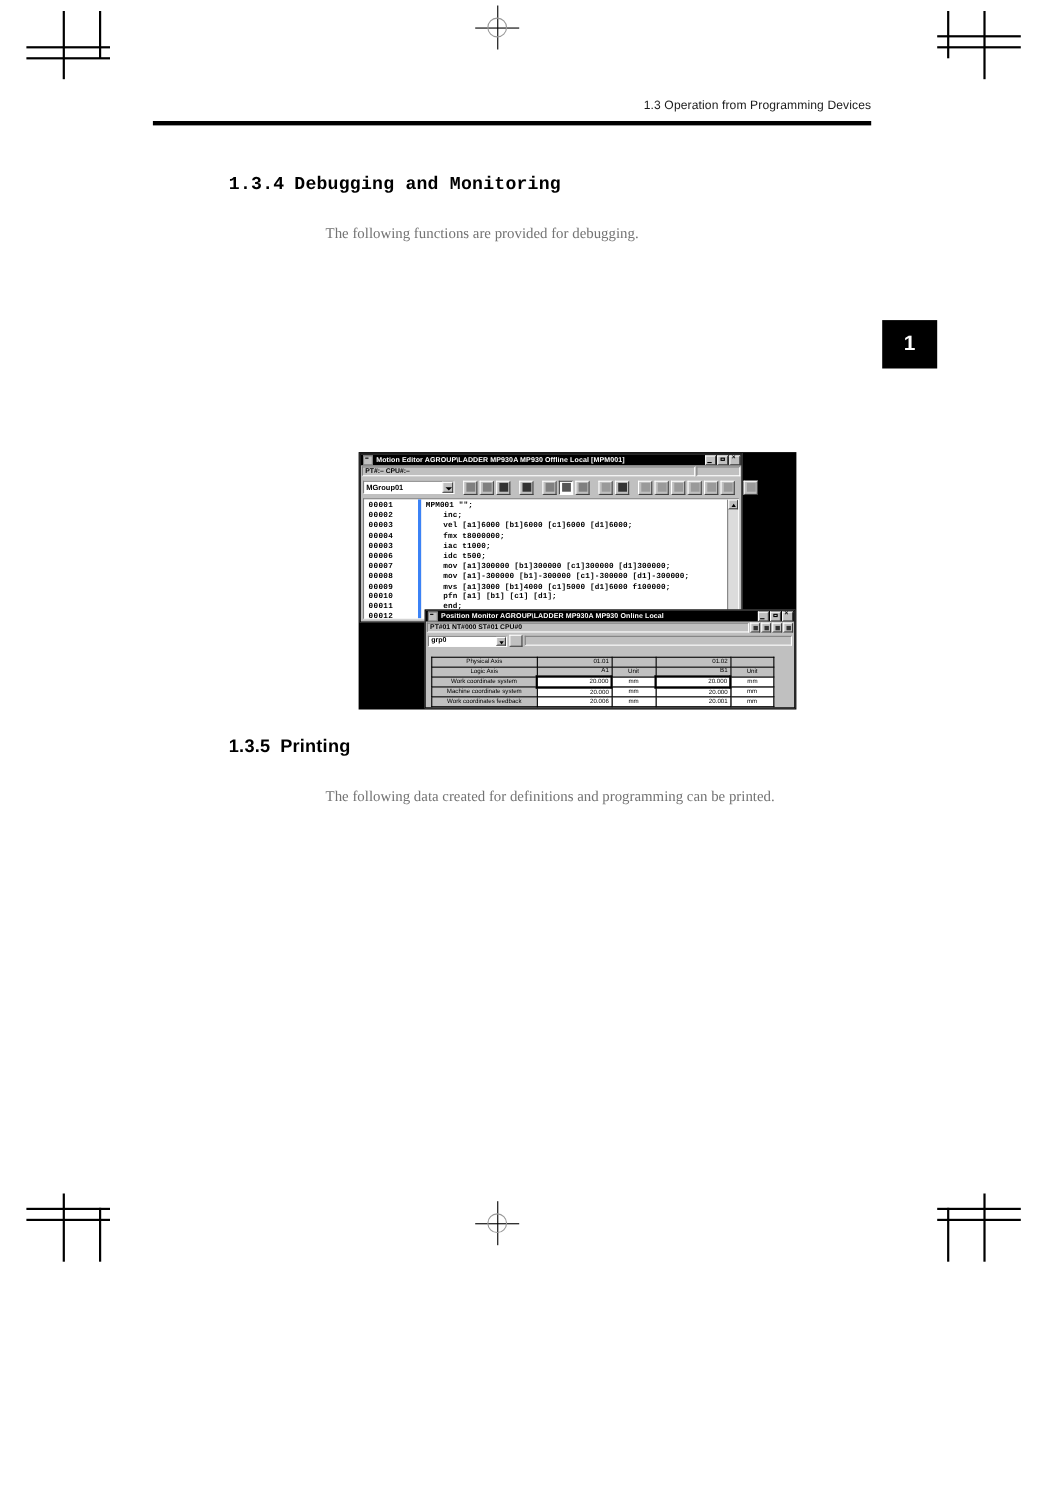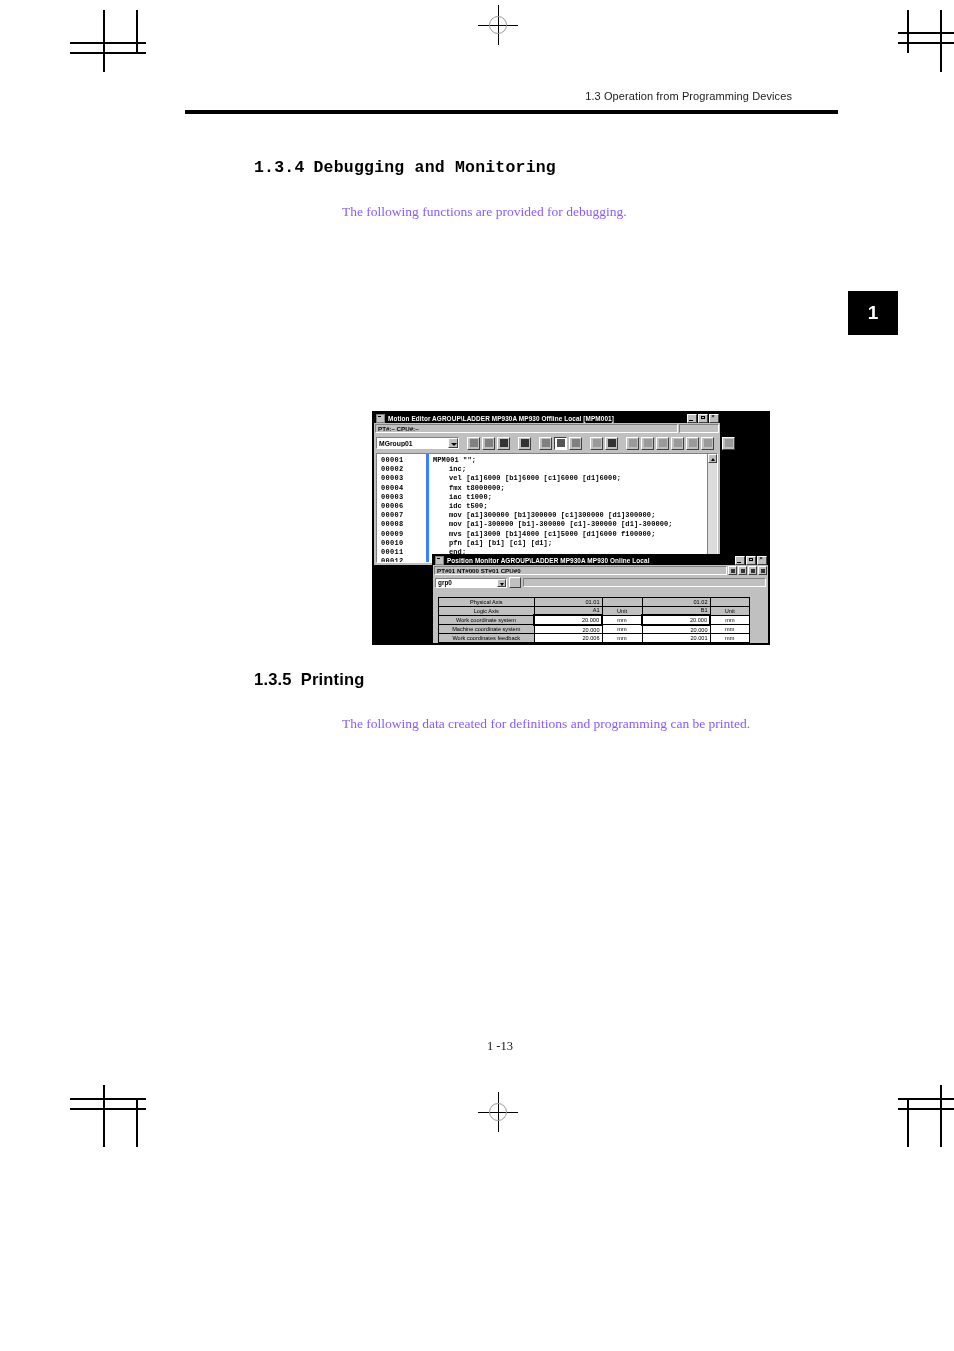--- a/index.html
+++ b/index.html
@@ -4,21 +4,21 @@
 <style>
   html,body{margin:0;padding:0;}
   body{
     width:954px;height:1351px;
     background:#ffffff;
     font-family:"Liberation Serif", serif;
     position:relative;
     overflow:hidden;
     -webkit-font-smoothing:antialiased;
   }
-  .page{position:absolute;inset:0;margin-left:46px;}
+  .page{position:absolute;inset:0;}
 
   
   .mark{position:absolute;background:#000;}
   .reg{position:absolute;width:40px;height:40px;}
   .reg .h{position:absolute;left:0;top:19.5px;width:40px;height:1.5px;background:#000;}
   .reg .v{position:absolute;top:0;left:19.5px;width:1.5px;height:40px;background:#000;}
   .reg .c{position:absolute;left:11px;top:11px;width:16px;height:16px;border:1px solid #999;border-radius:50%;}
 
   
   .runhead{
@@ -58,21 +58,21 @@
     font-weight:bold;
     color:#000;
     letter-spacing:.2px;
     white-space:nowrap;
   }
   h2.sec .num{margin-right:9px;}
   .para{
     position:absolute;
     font-family:"Liberation Serif", serif;
     font-size:13.5px;
-    color:#8b5cf6;
+    color:#737373;
     white-space:nowrap;
   }
   ul.blist{
     position:absolute;
     margin:0;padding:0;
     list-style:none;
   }
   ul.blist li{
     position:relative;
     font-family:"Liberation Serif", serif;
@@ -608,15 +608,14 @@
           </table>
       </div>
     </div>
   </div>
 
   <h2 class="sec" style="left:208px;top:670px;">
     <span class="num">1.3.5</span><span>Printing</span>
   </h2>
   <div class="para" style="left:296px;top:716px;">The following data created for definitions and programming can be printed.</div>
 
-  <div class="folio">1 -13</div>
 
 </div>
 
 </body></html>

